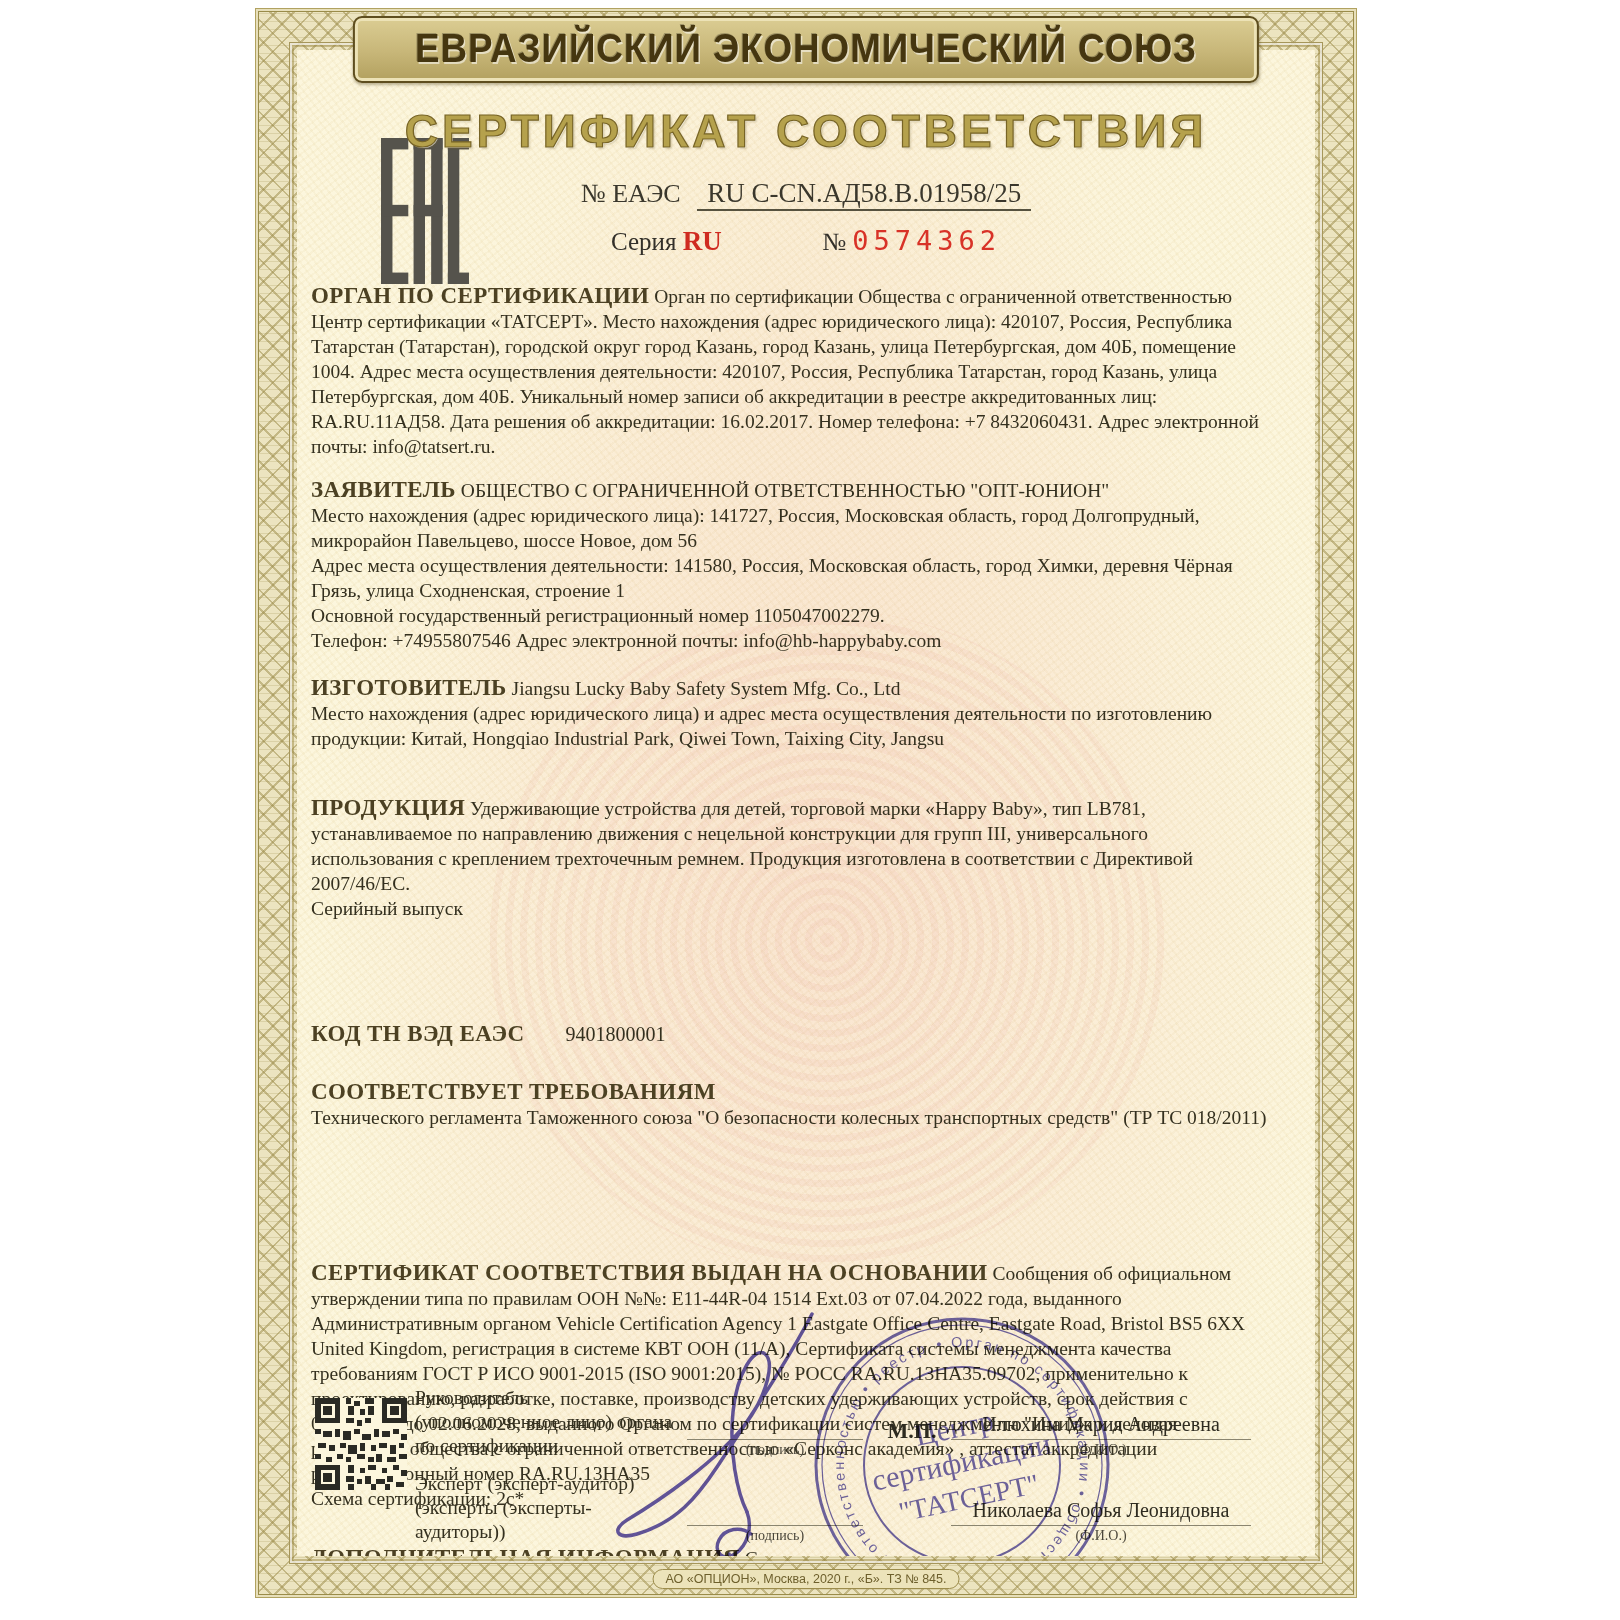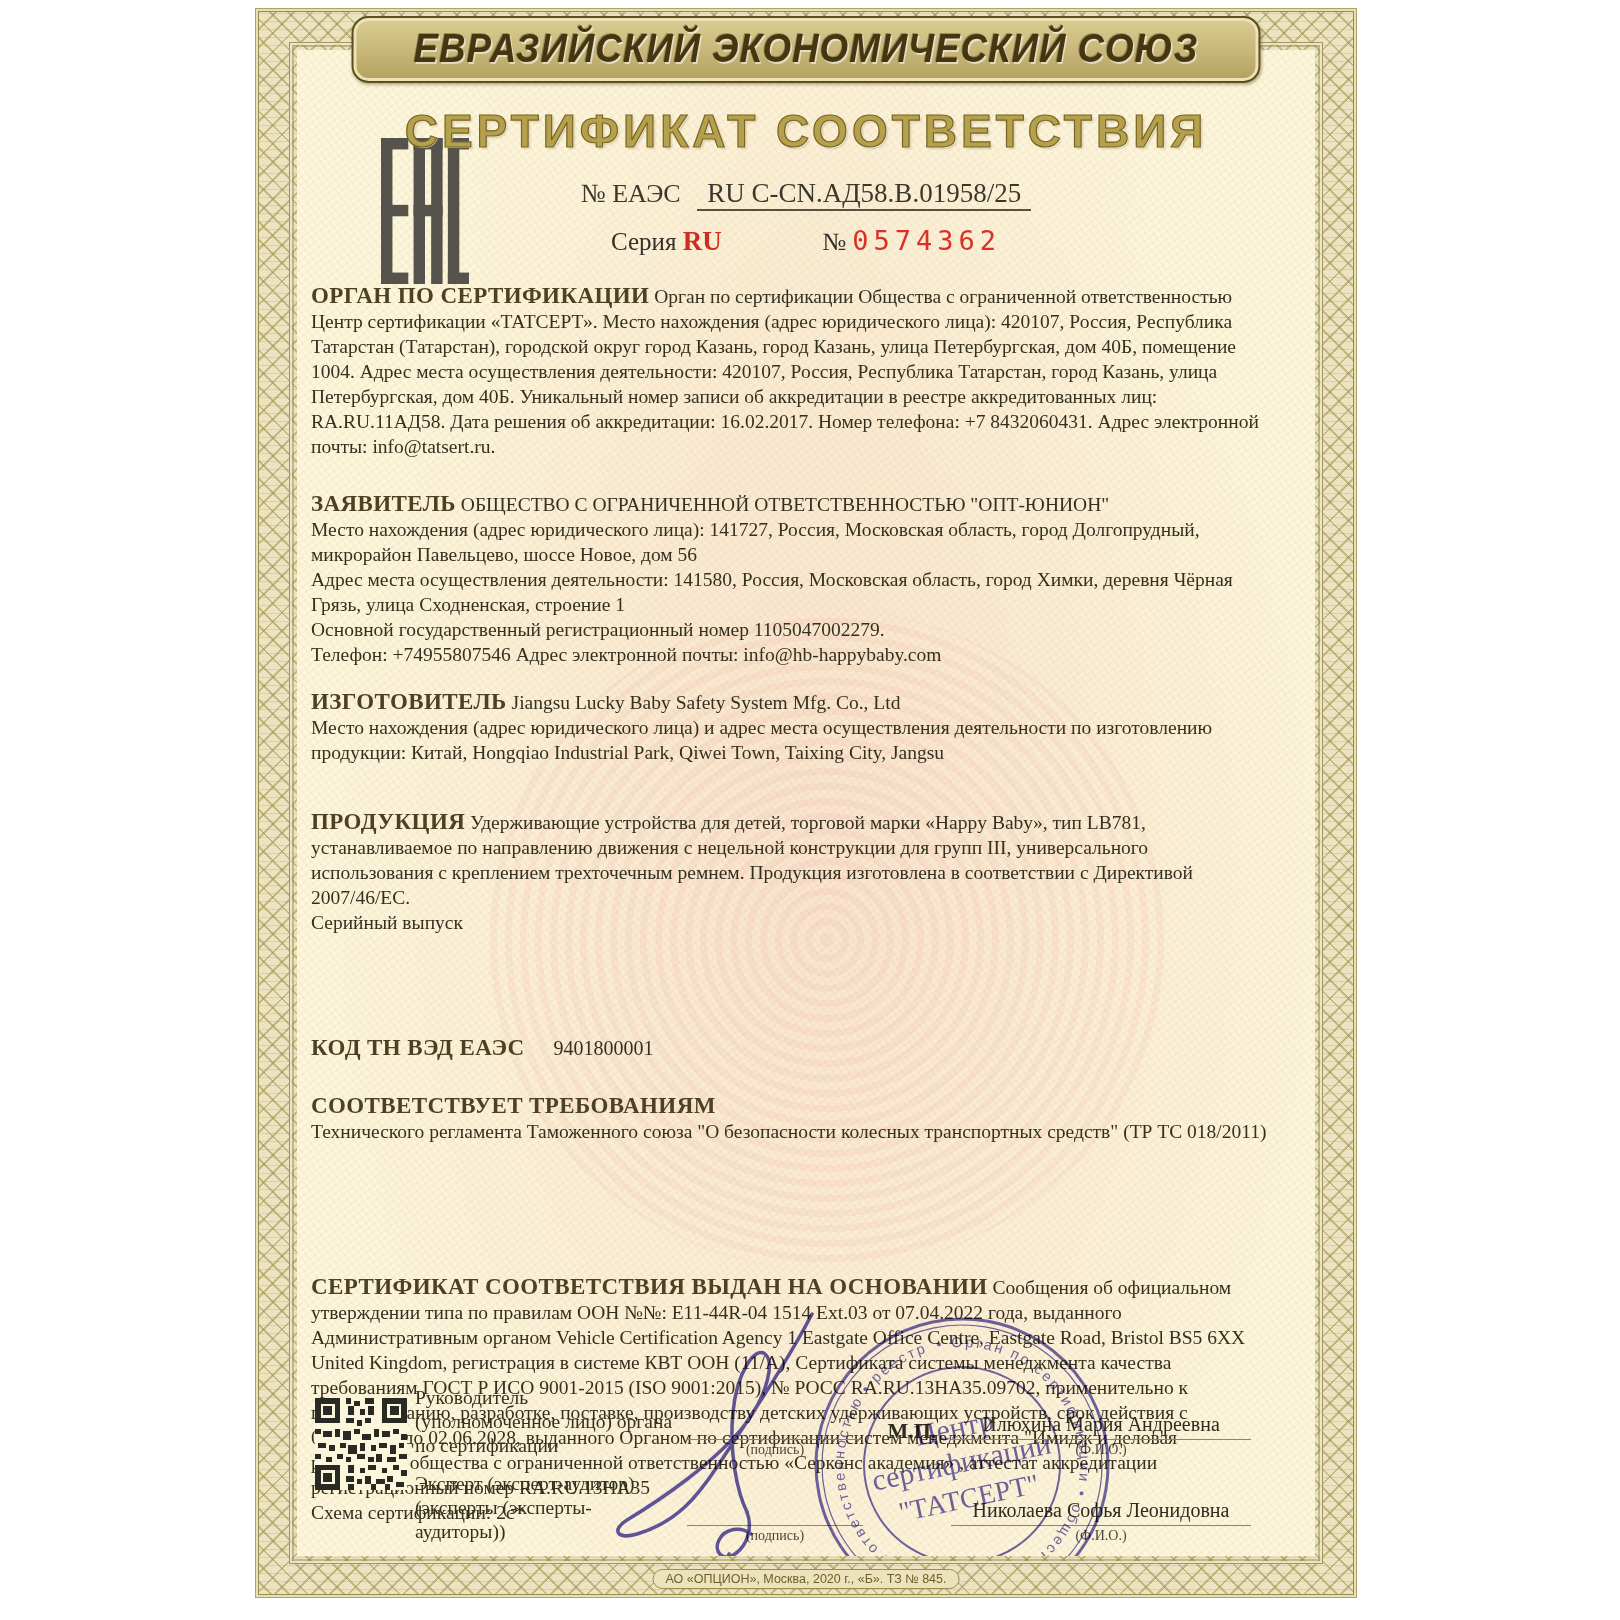--- a/index.html
+++ b/index.html
@@ -20,22 +20,22 @@
       radial-gradient(ellipse at 50% 12%, rgba(240,190,160,.10) 0%, rgba(255,255,255,0) 55%),
       repeating-linear-gradient(52deg, rgba(214,188,118,.09) 0 2px, rgba(255,255,255,0) 2px 6px),
       repeating-linear-gradient(-38deg, rgba(214,188,118,.09) 0 2px, rgba(255,255,255,0) 2px 6px);}
   .rosette{position:absolute;left:190px;top:560px;width:680px;height:660px;border-radius:50%;
     background:repeating-radial-gradient(circle at 50% 50%, rgba(224,120,120,.07) 0 7px, rgba(255,255,255,0) 7px 15px);
     filter:blur(.5px);pointer-events:none;}
 
   
   .banner{position:absolute;top:8px;left:50%;transform:translateX(-50%);
     background:linear-gradient(180deg,#dbcd93 0%,#c7b678 55%,#b2a05e 100%);
-    border:2px solid #5e4e1f;border-radius:17px;box-shadow:inset 0 0 0 3px #ece2b6, 1px 2px 3px rgba(70,55,15,.35);
-    padding:8px 26px 10px;white-space:nowrap;z-index:5;font-style:italic;}
+    border:2px solid #5e4e1f;border-radius:9px;box-shadow:inset 0 0 0 3px #ece2b6, 1px 2px 3px rgba(70,55,15,.35);
+    padding:8px 26px 10px;white-space:nowrap;z-index:5;}
   .banner span{display:inline-block;font-family:"Liberation Sans",sans-serif;font-weight:bold;font-size:40px;
     letter-spacing:1px;color:#453610;transform:scaleX(.92);transform-origin:center;
     text-shadow:1.5px 1.5px 0 rgba(255,255,255,.55), -1px -1px 0 rgba(0,0,0,.25);}
 
   
   .hdr{position:relative;text-align:center;padding-top:54px;}
   .cert-title{font-family:"Liberation Sans",sans-serif;font-weight:bold;font-size:46px;letter-spacing:4px;
     color:#b5a14c;-webkit-text-stroke:1.2px #776426;text-shadow:1px 1px 0 rgba(255,255,255,.6),2px 2px 2px rgba(120,100,40,.25);}
   .num-line{margin-top:20px;font-size:26px;color:#3a372c;}
   .num-line .lab{margin-right:10px;}
@@ -45,21 +45,21 @@
   .series-line .gap{display:inline-block;width:88px;}
   .series-line .digits{font-family:"DejaVu Sans Mono",monospace;font-size:27px;letter-spacing:5px;color:#d83227;}
 
   .eac{position:absolute;left:84px;top:88px;}
 
   
   .content{position:relative;padding:0 48px 0 14px;color:#34301f;}
   .content p{margin:0;font-size:19.5px;line-height:25px;}
   .h{font-weight:bold;font-size:23px;color:#4c4123;letter-spacing:.4px;}
   .sec{margin:0;}
-  .code-val{font-size:20px;margin-left:24px;}
+  .code-val{font-size:20px;margin-left:36px;}
 
   
   .sig-block{position:absolute;left:14px;right:64px;bottom:12px;}
   .qr{position:absolute;left:4px;top:12px;}
   .sig-row{display:flex;align-items:flex-end;margin-left:104px;}
   .sig-row.r2{margin-top:14px;}
   .role{width:262px;font-size:19.5px;line-height:24px;color:#34301f;}
   .sigline{flex:1;margin:0 10px;}
   .sigline .line{border-bottom:1.2px solid #8a8570;height:16px;}
   .cap{text-align:center;font-size:14px;color:#4a463a;margin-top:2px;}
@@ -123,21 +123,21 @@
       </div>
     </div>
 
     <div class="content">
 
       <p class="sec" style="margin-top:26px;">
         <span class="h">ОРГАН ПО СЕРТИФИКАЦИИ</span>
         <span>Орган по сертификации Общества с ограниченной ответственностью Центр сертификации «ТАТСЕРТ». Место нахождения (адрес юридического лица): 420107, Россия, Республика Татарстан (Татарстан), городской округ город Казань, город Казань, улица Петербургская, дом 40Б, помещение 1004. Адрес места осуществления деятельности: 420107, Россия, Республика Татарстан, город Казань, улица Петербургская, дом 40Б. Уникальный номер записи об аккредитации в реестре аккредитованных лиц: RA.RU.11АД58. Дата решения об аккредитации: 16.02.2017. Номер телефона: +7 8432060431. Адрес электронной почты: info@tatsert.ru.</span>
       </p>
 
-      <p class="sec" style="margin-top:32px;">
+      <p class="sec" style="margin-top:18px;">
         <span class="h">ЗАЯВИТЕЛЬ</span>
         <span>ОБЩЕСТВО С ОГРАНИЧЕННОЙ ОТВЕТСТВЕННОСТЬЮ "ОПТ-ЮНИОН"</span>
       </p>
       <p>Место нахождения (адрес юридического лица): 141727, Россия, Московская область, город Долгопрудный, микрорайон Павельцево, шоссе Новое, дом 56</p>
       <p>Адрес места осуществления деятельности: 141580, Россия, Московская область, город Химки, деревня Чёрная Грязь, улица Сходненская, строение 1</p>
       <p>Основной государственный регистрационный номер 1105047002279.</p>
       <p>Телефон: +74955807546 Адрес электронной почты: info@hb-happybaby.com</p>
 
       <p class="sec" style="margin-top:22px;">
         <span class="h">ИЗГОТОВИТЕЛЬ</span>

